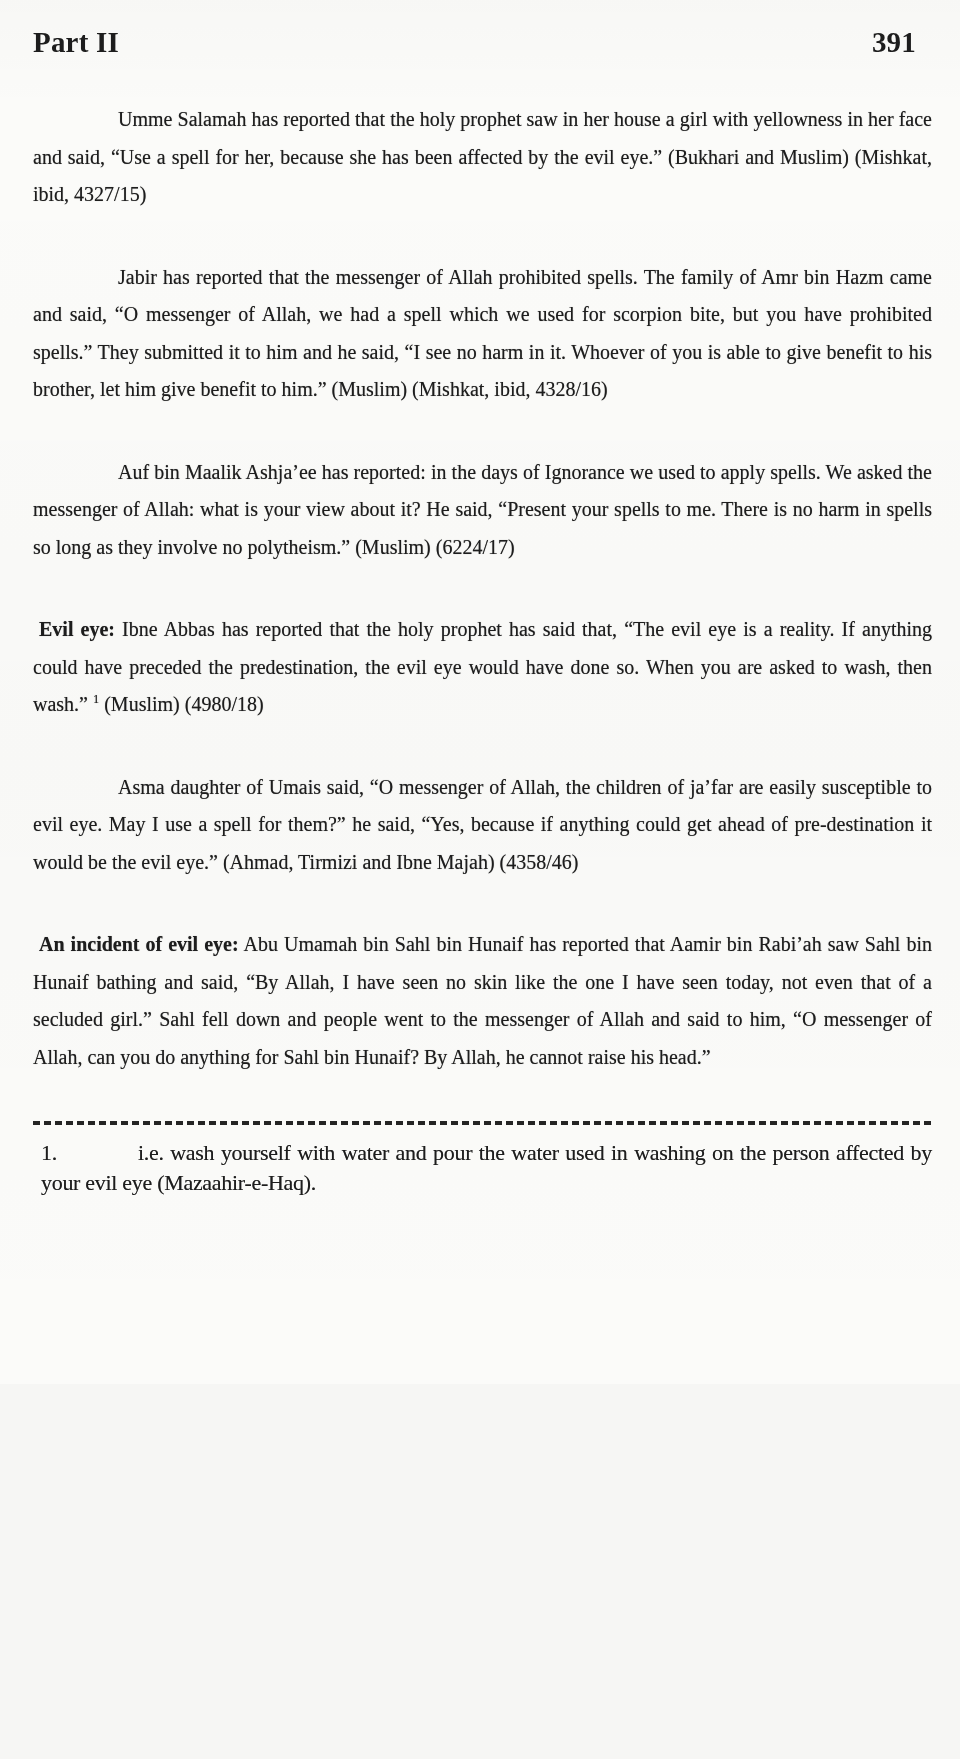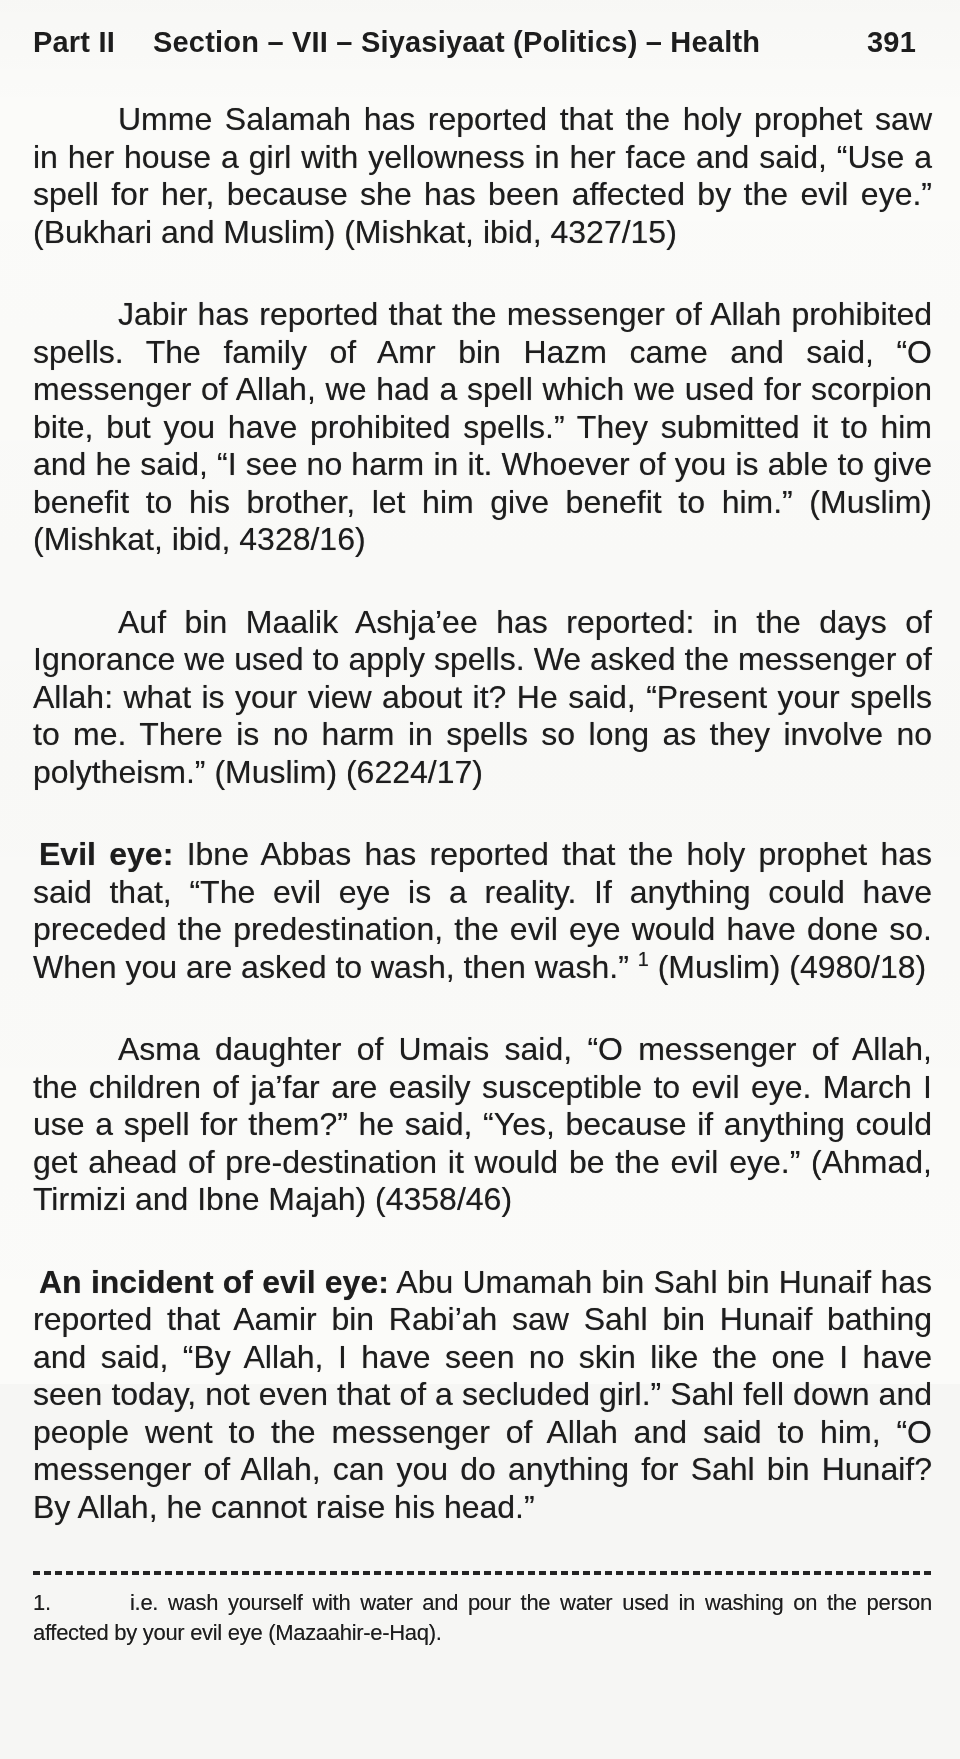--- a/index.html
+++ b/index.html
@@ -12,38 +12,38 @@
     height: 1759px;
     overflow: hidden;
   }
   .page {
     box-sizing: border-box;
     width: 960px;
     height: 1384px;
     background: #fbfbf9;
     background-image: linear-gradient(180deg, rgba(0,0,0,0.015) 0%, rgba(0,0,0,0) 8%, rgba(0,0,0,0.012) 55%, rgba(0,0,0,0) 100%);
     color: #1d1d1d;
-    font-family: Liberation Sans, sans-serif;
+    font-family: Liberation Serif, serif;
     padding: 26px 28px 8px 33px;
   }
   
   .header {
     display: flex;
     align-items: baseline;
     font-weight: bold;
     font-size: 29px;
     letter-spacing: 0.2px;
     white-space: nowrap;
   }
   .h-part { margin-right: 38px; }
   .h-num  { margin-left: auto; padding-right: 16px; }
   
   .body-text {
     margin-top: 42px;
-    font-size: 32px;
+    font-size: 20px;
     line-height: 37.5px;
     text-shadow: 0 0 0.7px rgba(20,20,20,0.55);
   }
   p.para {
     margin: 0 0 45px 0;
     text-align: justify;
   }
   p.para.indent { text-indent: 85px; }
   .lead { font-weight: bold; margin-left: 6px; }
   sup.fn-ref {
@@ -52,54 +52,53 @@
     vertical-align: super;
   }
   
   .footnote-area { margin-top: 12px; }
   .dashed-rule {
     height: 4px;
     width: 100%;
     background: repeating-linear-gradient(90deg, #242424 0px, #242424 7px, transparent 7px, transparent 11px);
   }
   p.footnote {
-    margin: 13px 0 0 0;
+    margin: 13px 0 0 8px;
     font-size: 22px;
     line-height: 30px;
     letter-spacing: -0.3px;
     text-align: justify;
     text-shadow: 0 0 0.6px rgba(20,20,20,0.55);
   }
   .fn-num {
     display: inline-block;
     width: 97px;
   }
 </style>
 </head>
 <body>
 
 <div class="page">
 
   <header class="header">
     <span class="h-part">Part II</span>
-    <span class="h-section">Section – VII – Siyasiyaat (Politics) – Health</span>
     <span class="h-num">391</span>
   </header>
 
   <main class="body-text">
 
     <p class="para indent">Umme Salamah has reported that the holy prophet saw in her house a girl with yellowness in her face and said, “Use a spell for her, because she has been affected by the evil eye.” (Bukhari and Muslim) (Mishkat, ibid, 4327/15)</p>
 
     <p class="para indent">Jabir has reported that the messenger of Allah prohibited spells. The family of Amr bin Hazm came and said, “O messenger of Allah, we had a spell which we used for scorpion bite, but you have prohibited spells.” They submitted it to him and he said, “I see no harm in it. Whoever of you is able to give benefit to his brother, let him give benefit to him.” (Muslim) (Mishkat, ibid, 4328/16)</p>
 
     <p class="para indent">Auf bin Maalik Ashja’ee has reported: in the days of Ignorance we used to apply spells. We asked the messenger of Allah: what is your view about it? He said, “Present your spells to me. There is no harm in spells so long as they involve no polytheism.” (Muslim) (6224/17)</p>
 
     <p class="para"><strong class="lead">Evil eye:</strong> <span>Ibne Abbas has reported that the holy prophet has said that, “The evil eye is a reality. If anything could have preceded the predestination, the evil eye would have done so. When you are asked to wash, then wash.”</span> <sup class="fn-ref">1</sup> <span>(Muslim) (4980/18)</span></p>
 
-    <p class="para indent">Asma daughter of Umais said, “O messenger of Allah, the children of ja’far are easily susceptible to evil eye. March I use a spell for them?” he said, “Yes, because if anything could get ahead of pre-destination it would be the evil eye.” (Ahmad, Tirmizi and Ibne Majah) (4358/46)</p>
+    <p class="para indent">Asma daughter of Umais said, “O messenger of Allah, the children of ja’far are easily susceptible to evil eye. May I use a spell for them?” he said, “Yes, because if anything could get ahead of pre-destination it would be the evil eye.” (Ahmad, Tirmizi and Ibne Majah) (4358/46)</p>
 
     <p class="para"><strong class="lead">An incident of evil eye:</strong> <span>Abu Umamah bin Sahl bin Hunaif has reported that Aamir bin Rabi’ah saw Sahl bin Hunaif bathing and said, “By Allah, I have seen no skin like the one I have seen today, not even that of a secluded girl.” Sahl fell down and people went to the messenger of Allah and said to him, “O messenger of Allah, can you do anything for Sahl bin Hunaif? By Allah, he cannot raise his head.”</span></p>
 
   </main>
 
   <footer class="footnote-area">
     <div class="dashed-rule"></div>
     <p class="footnote"><span class="fn-num">1.</span><span>i.e. wash yourself with water and pour the water used in washing on the person affected by your evil eye (Mazaahir-e-Haq).</span></p>
   </footer>
 

